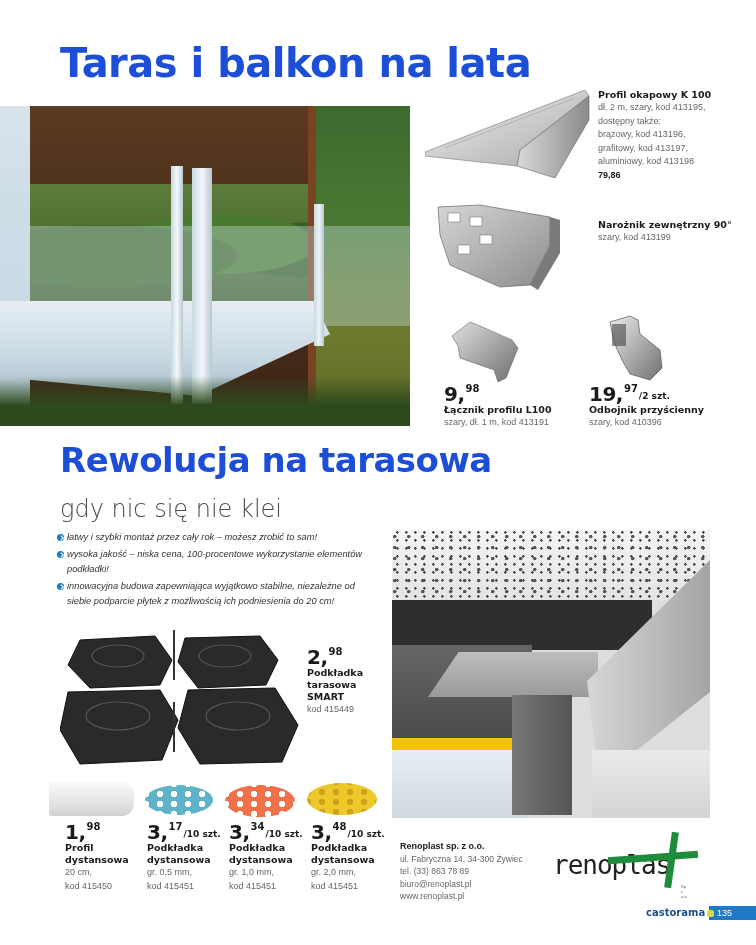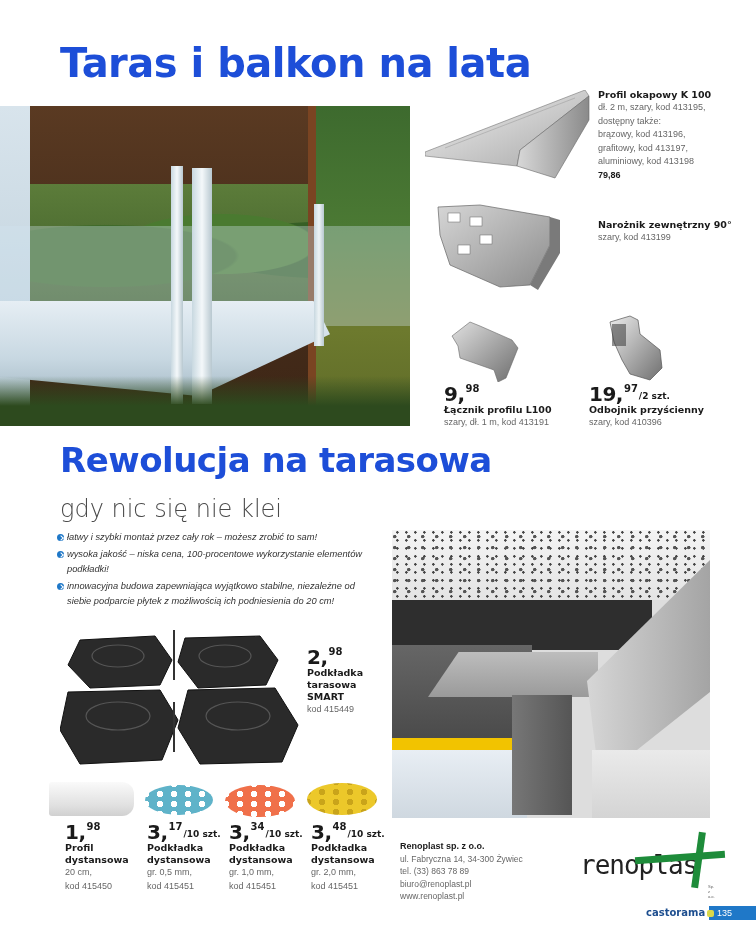--- a/index.html
+++ b/index.html
@@ -255,21 +255,21 @@
 </div>
 
 <div class="abs reno-text">
   <div class="rn">Renoplast sp. z o.o.</div>
   <div>ul. Fabryczna 14, 34-300 Żywiec</div>
   <div>tel. (33) 863 78 89</div>
   <div>biuro@renoplast.pl</div>
   <div>www.renoplast.pl</div>
 </div>
 
-<div class="abs" style="left:580px; top:832px; width:130px; height:60px;">
+<div class="abs" style="left:553px; top:832px; width:130px; height:60px;">
   <div style="position:absolute; left:0; top:18px; font-family:'DejaVu Sans Mono',monospace; font-size:26px; color:#222; letter-spacing:-1px;">renoplas</div>
   <div style="position:absolute; left:115px; top:0; width:7px; height:56px; background:#1e8c3a; transform: rotate(8deg);"></div>
   <div style="position:absolute; left:55px; top:22px; width:90px; height:7px; background:#1e8c3a; transform: rotate(-4deg);"></div>
   <div style="position:absolute; left:128px; top:52px; font-size:4px; color:#666;">Sp. z o.o.</div>
 </div>
 
 <div class="abs footer-brand">castorama</div>
 <div class="abs footer-page">135</div>
 <div class="abs footer-plus"></div>
 

